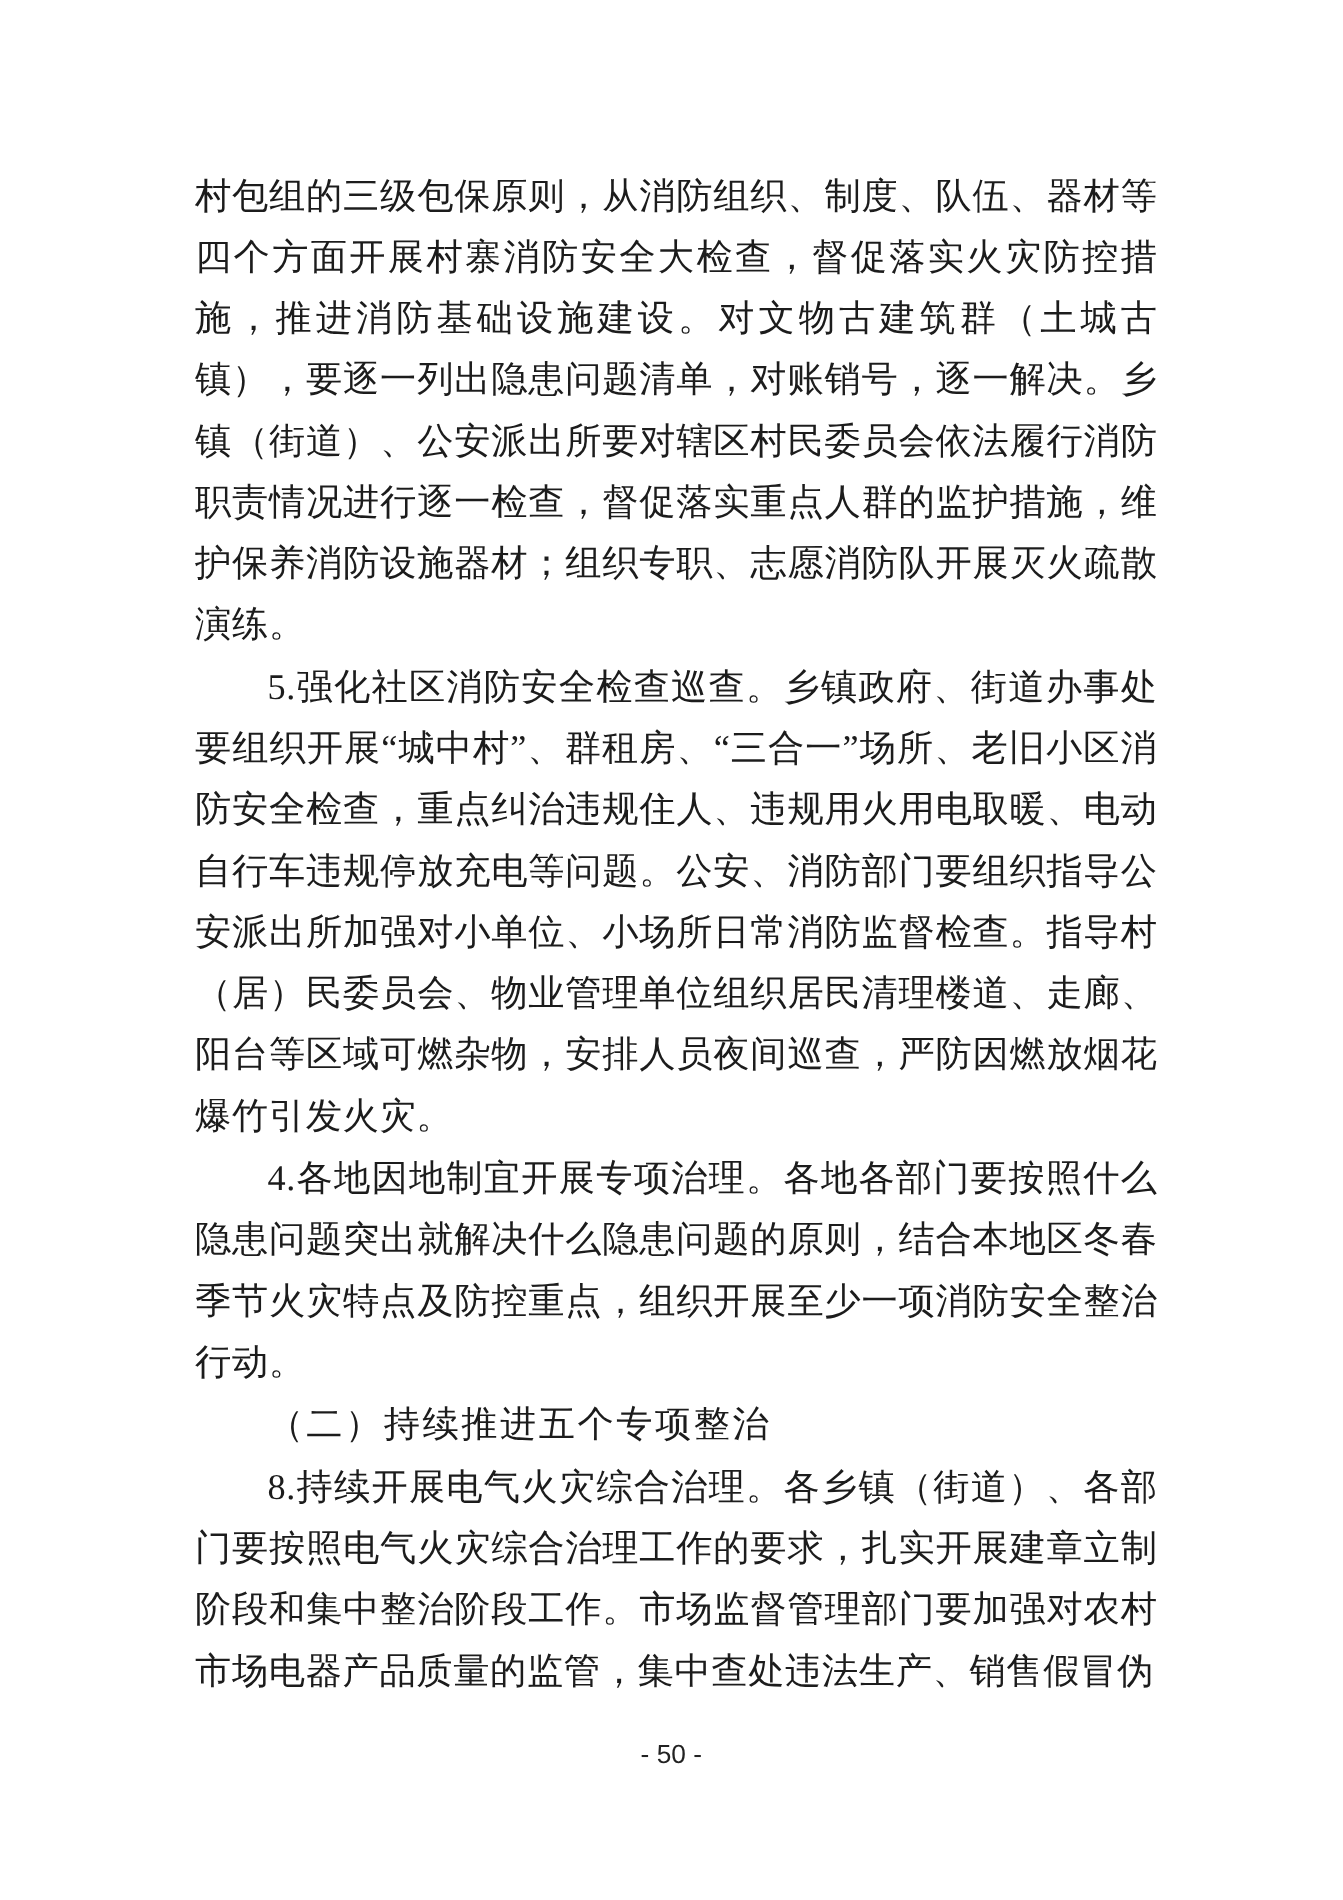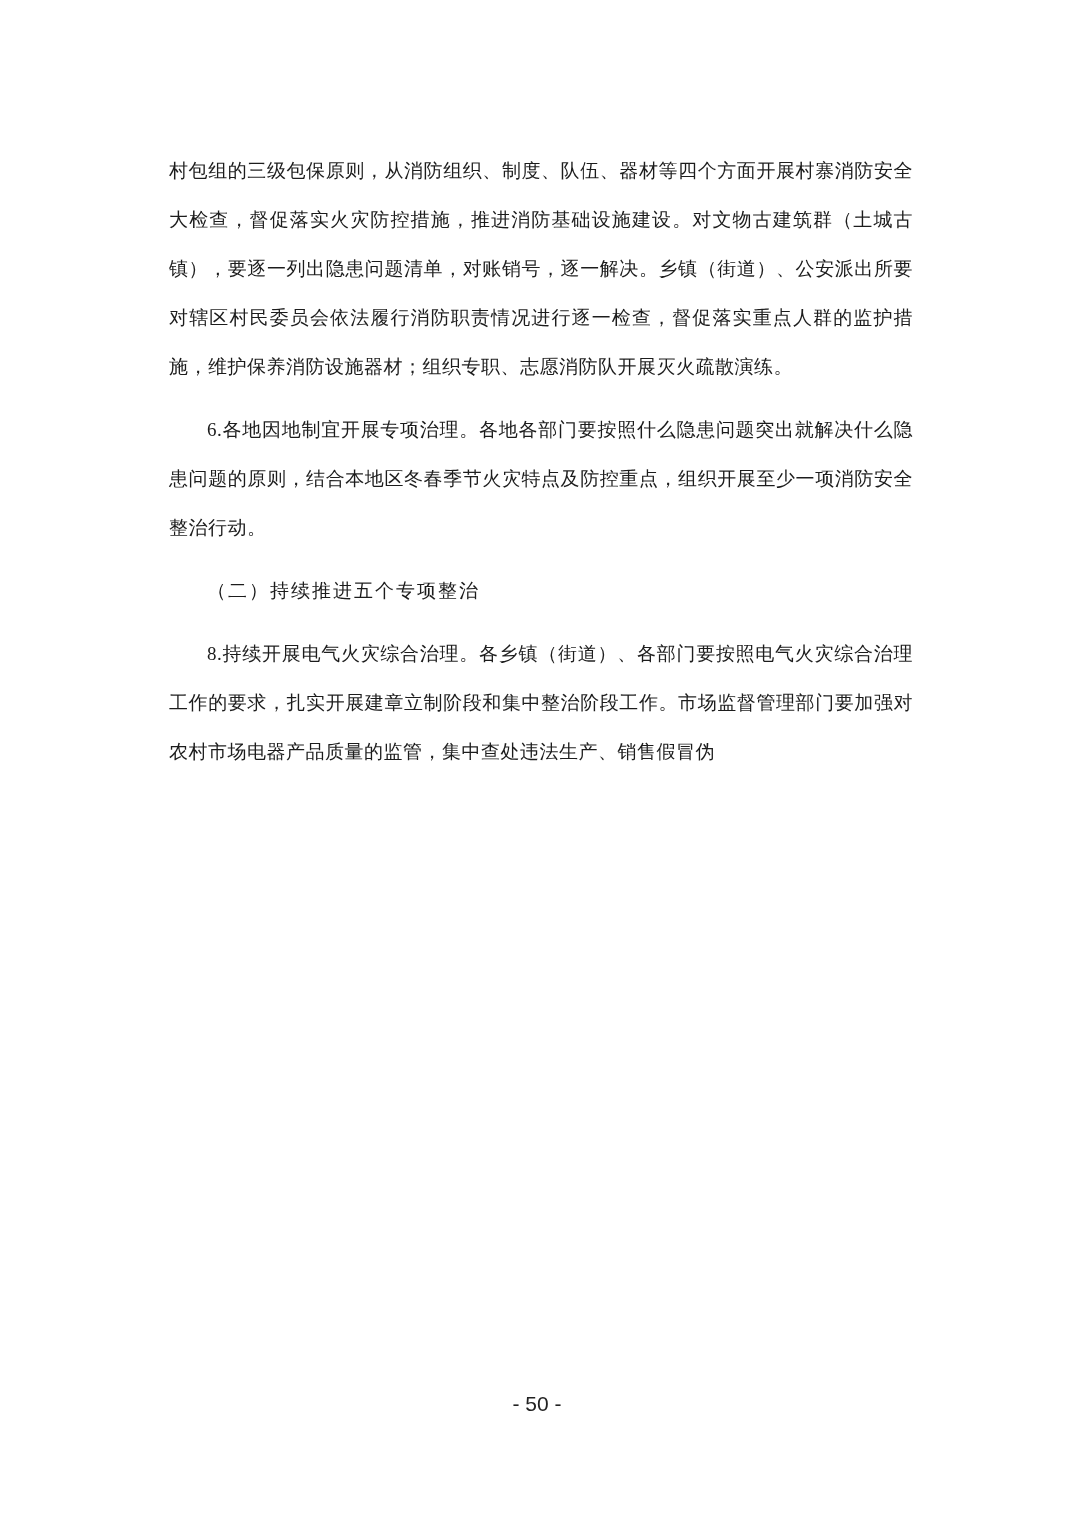--- a/index.html
+++ b/index.html
@@ -16,22 +16,22 @@
     font-family: "Liberation Serif", "DejaVu Serif", serif;
     overflow: hidden;
   }
   .text-block {
     position: absolute;
     left: 155px;
     top: 132px;
     width: 772px;
   }
   .para {
-    margin: 14px;
-    font-size: 19px;
+    margin: 1px;
+    font-size: 29px;
     line-height: 49px;
     text-align: justify;
     text-justify: inter-character;
     letter-spacing: 0.5px;
   }
   .para.indent {
     text-indent: 2em;
   }
   .para.heading {
     font-weight: 400;
@@ -47,18 +47,19 @@
     font-size: 21px;
     color: #222222;
   }
 </style>
 </head>
 <body>
 
 <div class="page">
   <div class="text-block">
     <p class="para">村包组的三级包保原则，从消防组织、制度、队伍、器材等四个方面开展村寨消防安全大检查，督促落实火灾防控措施，推进消防基础设施建设。对文物古建筑群（土城古镇），要逐一列出隐患问题清单，对账销号，逐一解决。乡镇（街道）、公安派出所要对辖区村民委员会依法履行消防职责情况进行逐一检查，督促落实重点人群的监护措施，维护保养消防设施器材；组织专职、志愿消防队开展灭火疏散演练。</p>
-    <p class="para indent">6.各地因地制宜开展专项治理。各地各部门要按照什么隐患问题突出就解决什么隐患问题的原则，结合本地区冬春季节火灾特点及防控重点，组织开展至少一项消防安全整治行动。</p>
+    <p class="para indent">5.强化社区消防安全检查巡查。乡镇政府、街道办事处要组织开展“城中村”、群租房、“三合一”场所、老旧小区消防安全检查，重点纠治违规住人、违规用火用电取暖、电动自行车违规停放充电等问题。公安、消防部门要组织指导公安派出所加强对小单位、小场所日常消防监督检查。指导村（居）民委员会、物业管理单位组织居民清理楼道、走廊、阳台等区域可燃杂物，安排人员夜间巡查，严防因燃放烟花爆竹引发火灾。</p>
+    <p class="para indent">4.各地因地制宜开展专项治理。各地各部门要按照什么隐患问题突出就解决什么隐患问题的原则，结合本地区冬春季节火灾特点及防控重点，组织开展至少一项消防安全整治行动。</p>
     <p class="para indent heading">（二）持续推进五个专项整治</p>
     <p class="para indent">8.持续开展电气火灾综合治理。各乡镇（街道）、各部门要按照电气火灾综合治理工作的要求，扎实开展建章立制阶段和集中整治阶段工作。市场监督管理部门要加强对农村市场电器产品质量的监管，集中查处违法生产、销售假冒伪</p>
   </div>
   <div class="footer">- 50 -</div>
 </div>
 
 </body></html>

